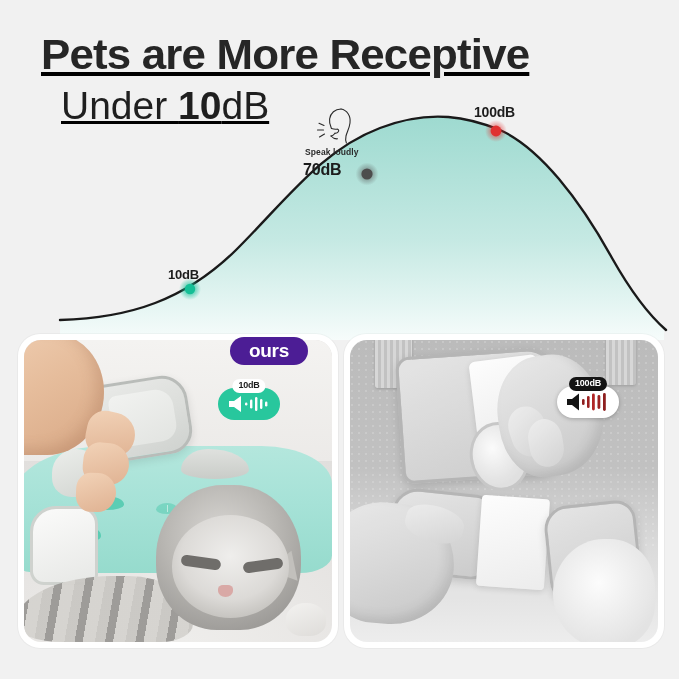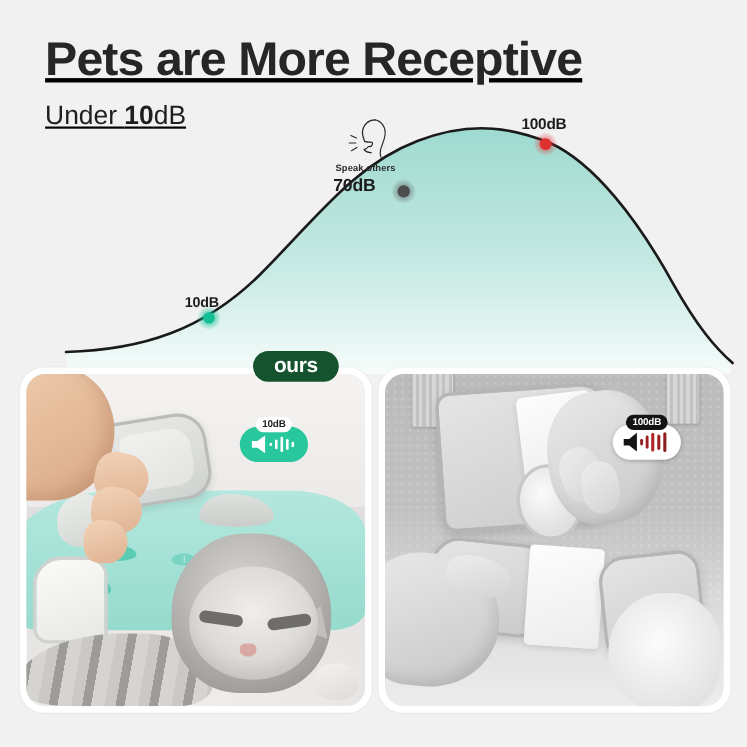--- a/index.html
+++ b/index.html
@@ -40,26 +40,27 @@
     font-weight: bold;
     letter-spacing: -0.8px;
     color: #262626;
     white-space: nowrap;
     transform: scaleX(1.02);
     transform-origin: left center;
   }
 
   .subtitle {
     margin-top: 6px;
-    font-size: 24px;
+    font-size: 39px;
     line-height: 42px;
     font-weight: 300;
     color: #1f1f1f;
     letter-spacing: 0px;
     white-space: nowrap;
+    margin-left: 20px;
   }
   .subtitle .under { font-weight: 300; }
   .subtitle .num   { font-weight: bold; }
   .subtitle .unit  { font-weight: 300; }
 
   
   .chart {
     position: absolute;
     left: 0;
     top: 0;
@@ -347,23 +348,23 @@
     position: absolute;
     display: flex;
     align-items: center;
     justify-content: center;
     border-radius: 999px;
     font-weight: bold;
     letter-spacing: -0.3px;
     z-index: 6;
   }
   .tag-ours {
-    left: 230px; top: 319px;
+    left: 230px; top: 337px;
     width: 78px; height: 28px;
-    background: #14532d;
+    background: #4c1d95;
     color: #ffffff;
     font-size: 19px;
   }
   .tag-others {
     left: 548px; top: 334px;
     width: 100px; height: 30px;
     background: #1a1a1a;
     color: #ffffff;
     font-size: 20px;
   }
@@ -467,21 +468,21 @@
         <path d="M30 2 C36 3 40 9 39 16 C38.4 21 36 25 35 29 C34.4 31.6 34.6 34 35.4 36"></path>
         <path d="M30 2 C24 2 19.5 6 18.6 12 C18 16 19.5 19 20.5 21.5"></path>
         <path d="M20.5 21.5 C22 22 24 22.4 25.6 22.2 C27 22 28 22.8 27.6 24.2 C27.2 25.6 25.4 26.4 24 26.2"></path>
         <path d="M24 26.2 C23 27.6 21.6 28.6 20 29"></path>
         <path d="M20 29 C21.5 30.8 24 32 26.5 31.8"></path>
         <path d="M13 18.5 L8 16.2"></path>
         <path d="M12.5 23 L6.5 23"></path>
         <path d="M13.5 27 L8.5 30"></path>
       </g>
     </svg>
-    <div class="speak-caption">Speak others</div>
+    <div class="speak-caption">Speak loudly</div>
 
     <div class="point-label label-10db">10dB</div>
     <div class="point-label label-70db">70dB</div>
     <div class="point-label label-100db">100dB</div>
   </div>
 
   <div class="panels">
 
     <div class="panel panel-ours">
       <div class="photo">

